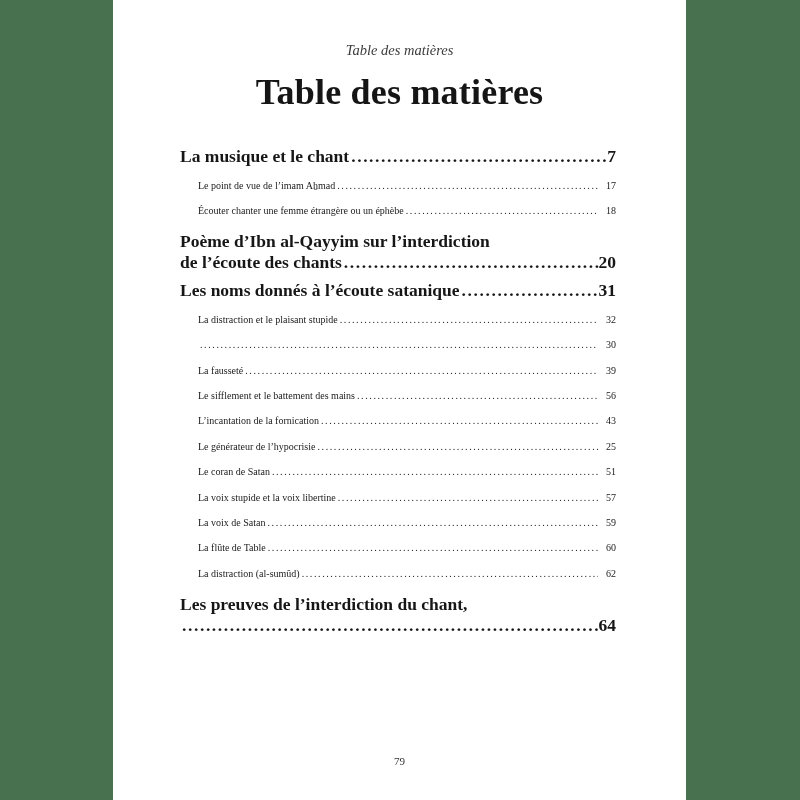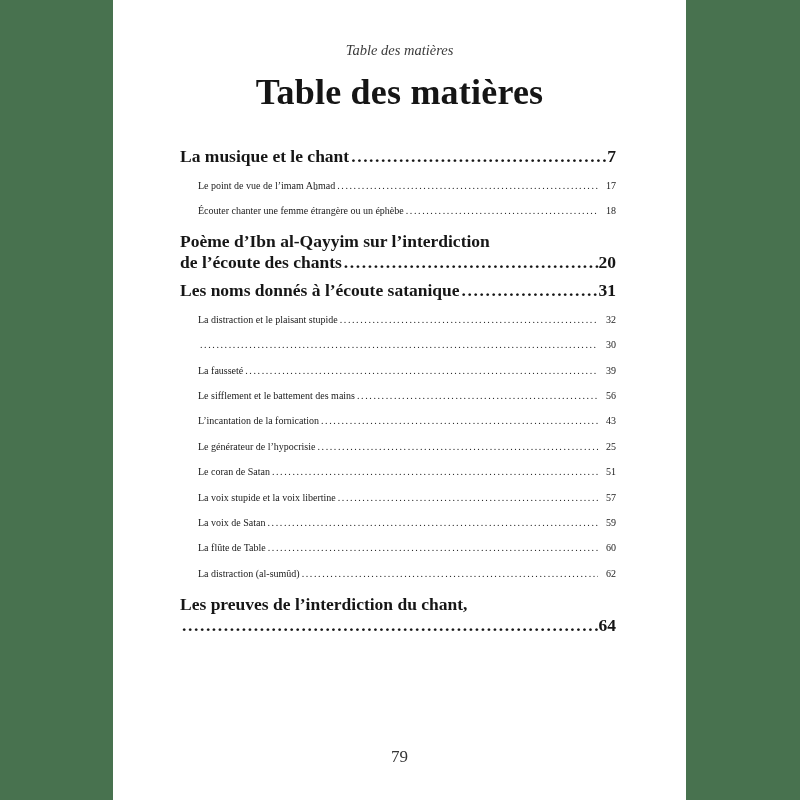--- a/index.html
+++ b/index.html
@@ -37,21 +37,21 @@
   .toc-row { display: flex; align-items: baseline; }
   .toc-label { flex: 0 0 auto; white-space: nowrap; }
   .leader {
     flex: 1 1 auto; min-width: 0; overflow: hidden; white-space: nowrap;
     letter-spacing: 1.6px; margin-left: 2px;
   }
   .toc-page { flex: 0 0 auto; }
   .lvl2 .toc-page { margin-left: 8px; }
   .folio {
     position: absolute; left: 0; right: 0; bottom: 33px;
-    text-align: center; font-size: 17px; color: #343434;
+    text-align: center; font-size: 11px; color: #343434;
   }
 </style>
 </head>
 <body style="background: rgb(72, 114, 79);">
 
 <div class="band left" style="background: rgb(72, 114, 79);"></div>
 
 <div class="page" style="background: #ffffff;">
   <div class="running-header">Table des matières</div>
   <h1 class="title">Table des matières</h1>

